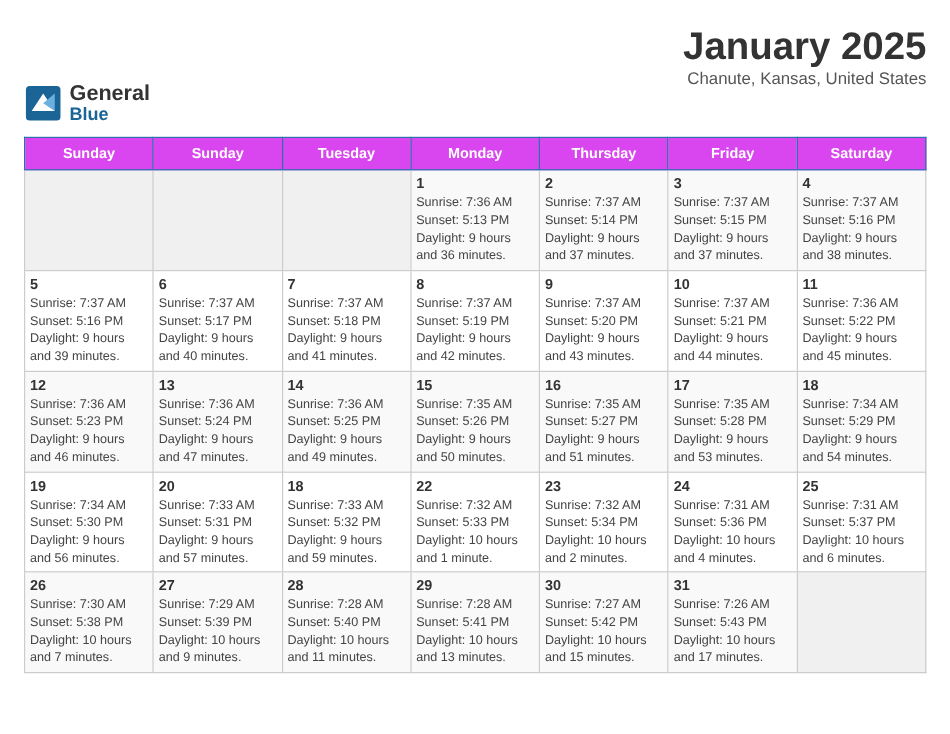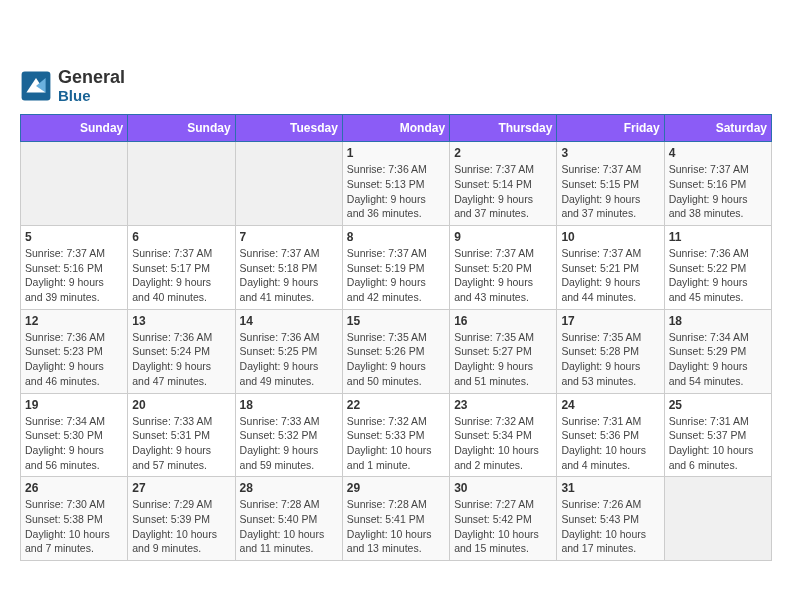--- a/index.html
+++ b/index.html
@@ -52,25 +52,25 @@
     .location {
       font-size: 14px;
       color: #555;
     }
     .calendar {
       width: 100%;
       border-collapse: collapse;
       font-size: 11px;
     }
     .calendar thead th {
-      background: #8b5cf6;
+      background: #d946ef;
       color: #fff;
       font-weight: bold;
       padding: 6px 4px;
-      text-align: right;
+      text-align: center;
       border: 1px solid #2c6fad;
       font-size: 12px;
     }
     .calendar tbody td {
       border: 1px solid #ccc;
       vertical-align: top;
       padding: 4px;
       width: 107px;
       min-height: 80px;
       background: #fff;
@@ -103,20 +103,24 @@
   <div class="logo">
     <svg class="logo-icon" viewBox="0 0 40 40">
       <rect x="2" y="2" width="36" height="36" rx="4" fill="#1a6496"></rect>
       <polygon points="8,28 20,10 32,28" fill="white"></polygon>
       <polygon points="20,20 32,10 32,28" fill="#6ab0de"></polygon>
     </svg>
     <div class="logo-text">
       <span class="logo-general">General</span>
       <span class="logo-blue">Blue</span>
     </div>
+  </div>
+  <div class="title-block">
+    <div class="month-title">January 2025</div>
+    <div class="location">Chanute, Kansas, United States</div>
   </div>
 </div>
 
 <table class="calendar">
   <thead>
     <tr>
       <th>Sunday</th>
       <th>Sunday</th>
       <th>Tuesday</th>
       <th>Monday</th>

